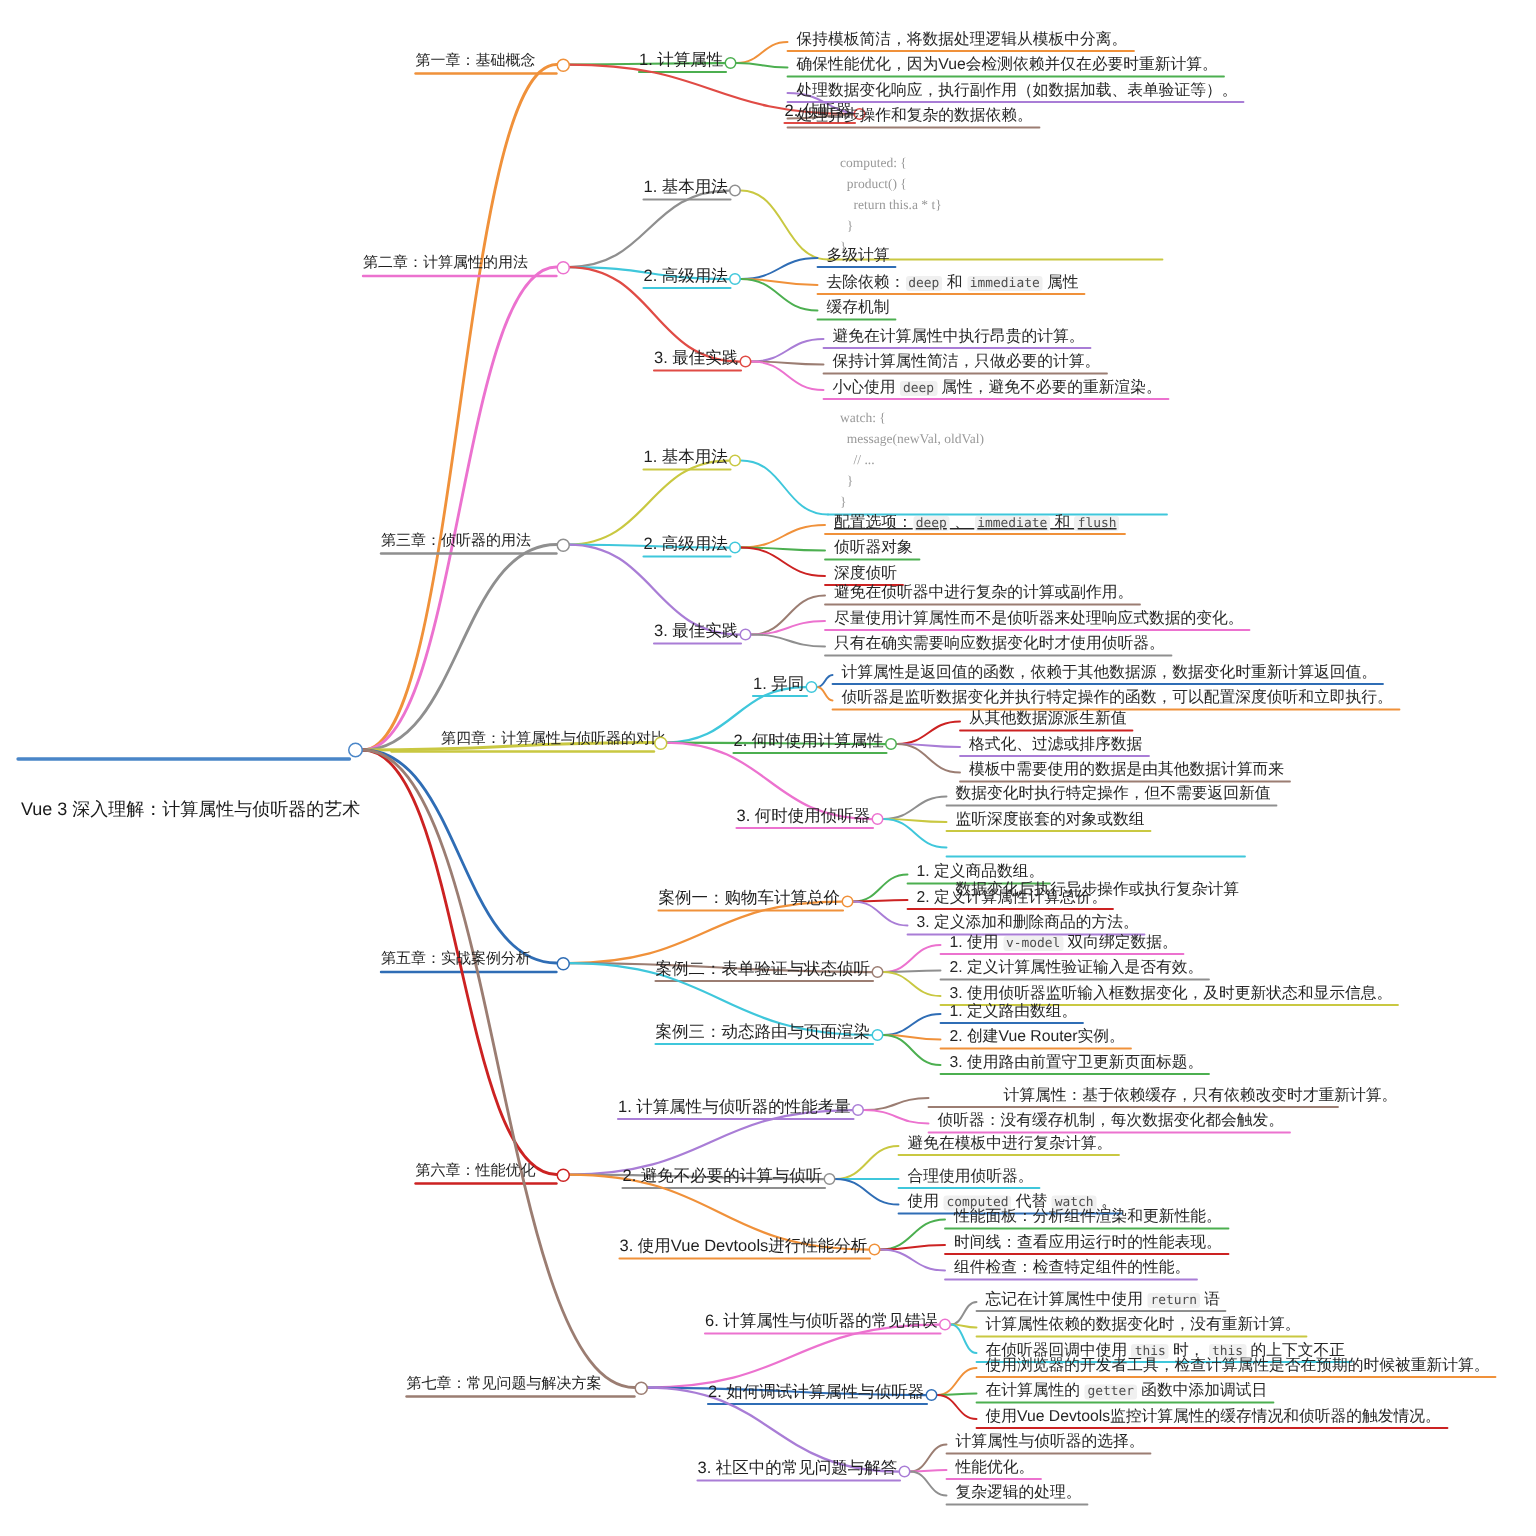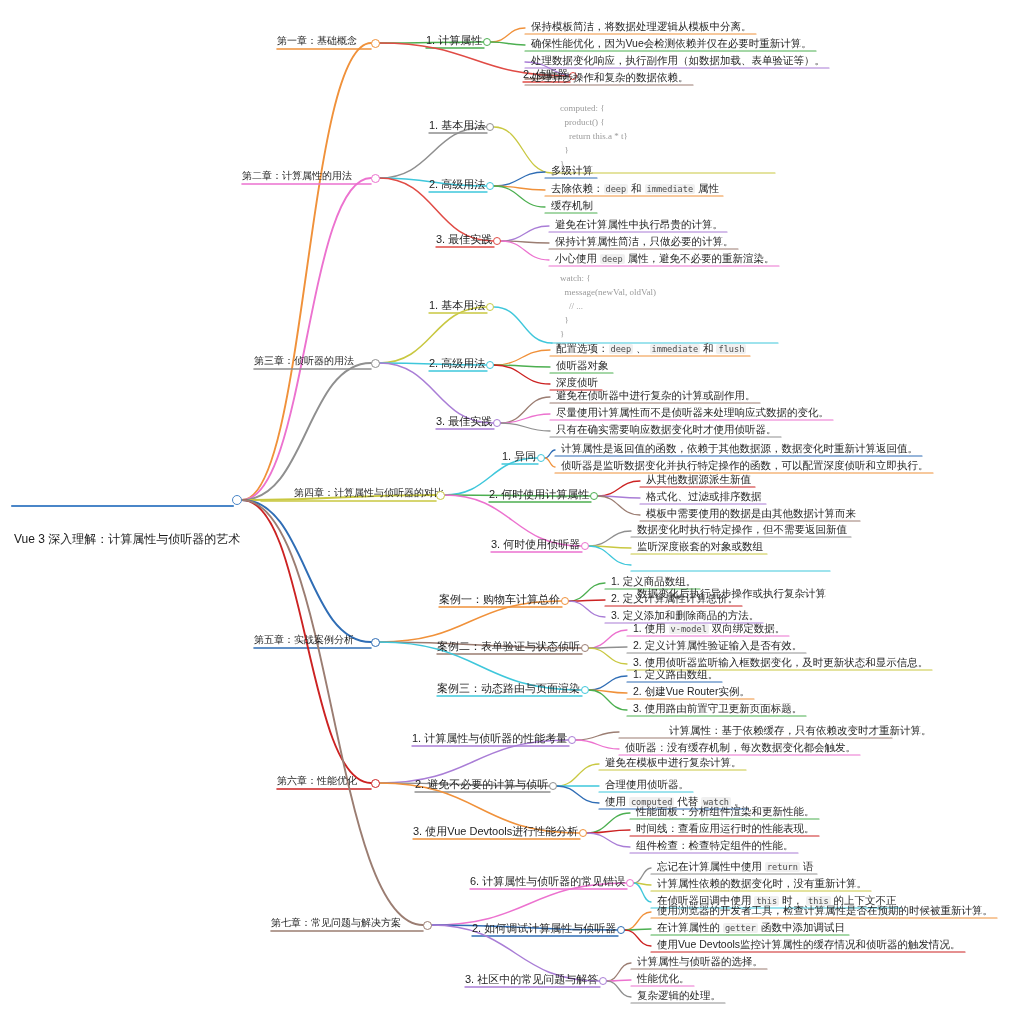--- a/index.html
+++ b/index.html
@@ -220,21 +220,21 @@
       <div class="dot" style="left: 370.5px; top: 358.5px; width: 9px; height: 9px; border: 1.3px solid rgb(143, 143, 143);"></div>
       <div class="lbl sub-lbl" style="top: 300px; left: 429px;">1. 基本用法</div>
       <div class="dot" style="left: 486px; top: 303px; width: 8px; height: 8px; border: 1.3px solid rgb(201, 200, 65);"></div>
       <div class="lbl code-lbl" style="left: 560px; top: 271px; line-height: 14px; white-space: pre;">watch: {
   message(newVal, oldVal)
     // ...
   }
 }</div>
       <div class="lbl sub-lbl" style="top: 358px; left: 429px;">2. 高级用法</div>
       <div class="dot" style="left: 486px; top: 361px; width: 8px; height: 8px; border: 1.3px solid rgb(63, 199, 219);"></div>
-      <div class="lbl leaf-lbl" style="top: 343px; left: 556px;">配置选项：<code>deep</code> 、 <code>immediate</code> 和 <code>flush</code></div>
+      <div class="lbl leaf-lbl" style="top: 343px; left: 556px; text-decoration: underline;">配置选项：<code>deep</code> 、 <code>immediate</code> 和 <code>flush</code></div>
       <div class="lbl leaf-lbl" style="top: 360px; left: 556px;">侦听器对象</div>
       <div class="lbl leaf-lbl" style="top: 377px; left: 556px;">深度侦听</div>
       <div class="lbl sub-lbl" style="top: 416px; left: 436px;">3. 最佳实践</div>
       <div class="dot" style="left: 493px; top: 419px; width: 8px; height: 8px; border: 1.3px solid rgb(169, 125, 214);"></div>
       <div class="lbl leaf-lbl" style="top: 390px; left: 556px;">避免在侦听器中进行复杂的计算或副作用。</div>
       <div class="lbl leaf-lbl" style="top: 407px; left: 556px;">尽量使用计算属性而不是侦听器来处理响应式数据的变化。</div>
       <div class="lbl leaf-lbl" style="top: 424px; left: 556px;">只有在确实需要响应数据变化时才使用侦听器。</div>
       <div class="lbl ch-lbl" style="top: 488px; left: 261px; margin-left: 33px;">第四章：计算属性与侦听器的对比</div>
       <div class="dot" style="left: 435.5px; top: 490.5px; width: 9px; height: 9px; border: 1.3px solid rgb(201, 200, 65);"></div>
       <div class="lbl sub-lbl" style="top: 451px; left: 502px;">1. 异同</div>

